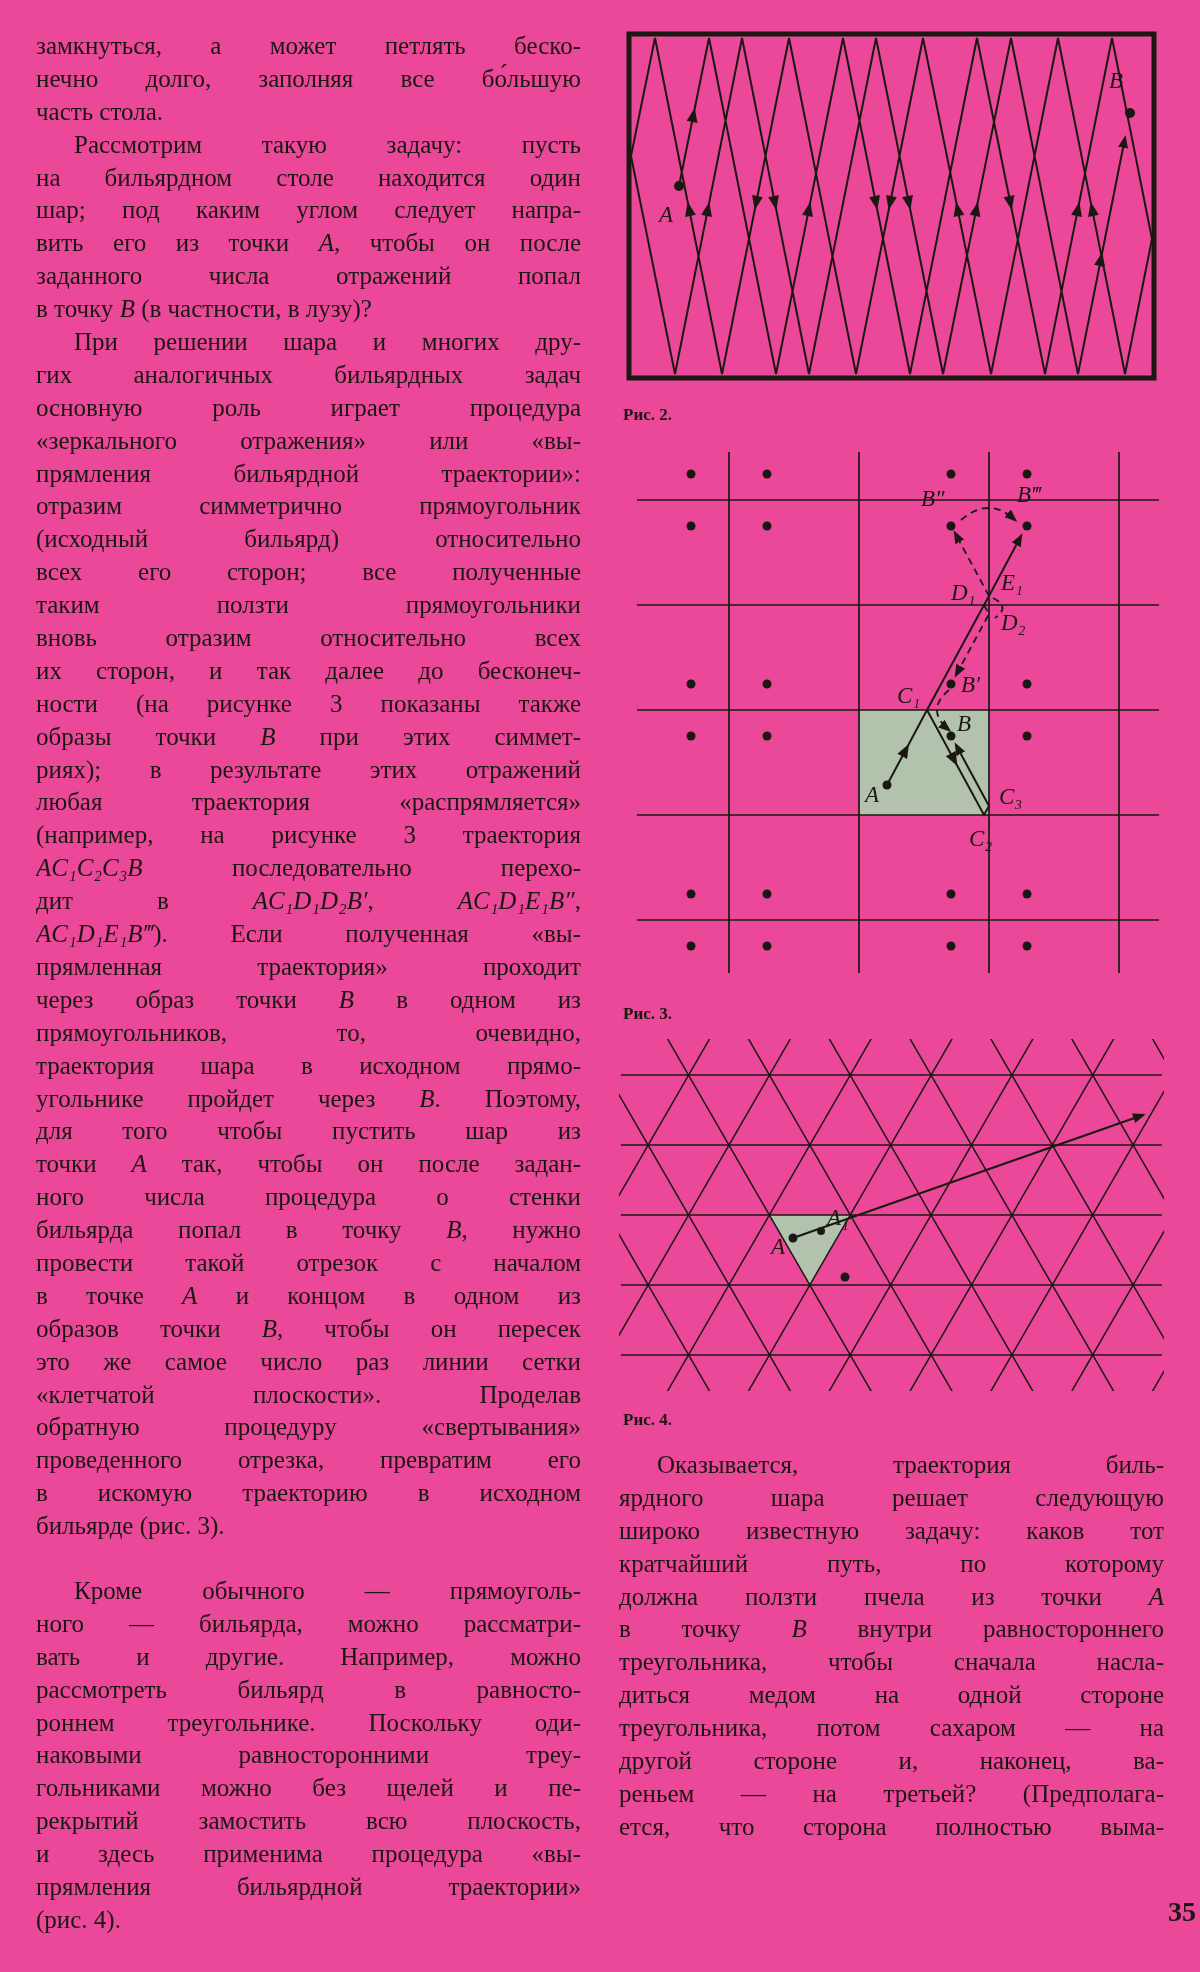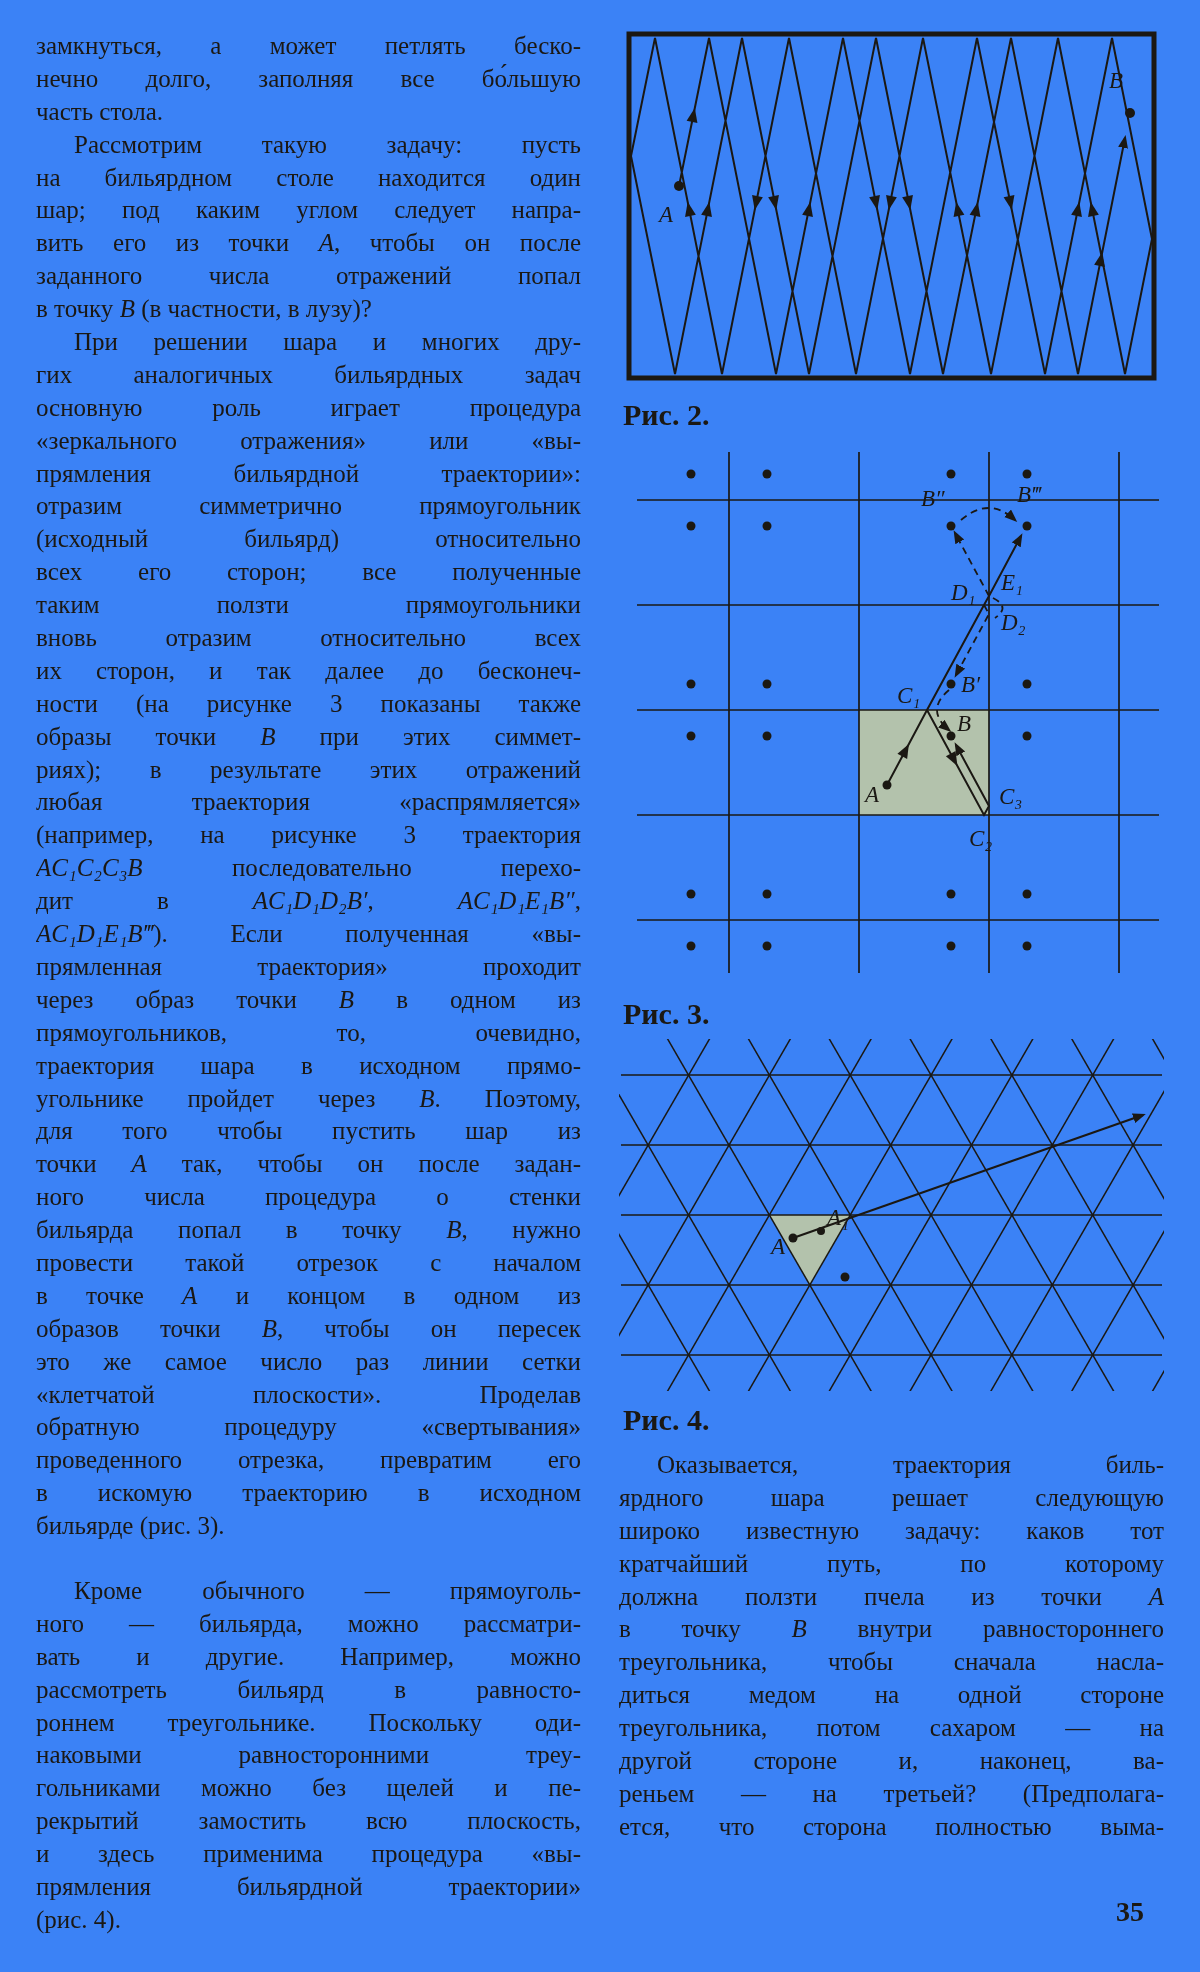--- a/index.html
+++ b/index.html
@@ -1,52 +1,52 @@
 <!DOCTYPE html>
 <html><head>
 <meta charset="utf-8">
 <style>
   html,body { margin:0; padding:0; background:#777; }
   .page {
     position:relative; width:1200px; height:1972px;
-    background:#3b82f6;
+    background:#ec4899;
     font-family:"Liberation Serif","DejaVu Serif",serif;
     color:#1b1813; overflow:hidden;
   }
   .col { position:absolute; width:545px; }
   .col-left  { left:36px;  top:30px; }
   .col-right { left:619px; top:26px; }
   .line {
     height:32.9px; line-height:32.9px; font-size:25px;
     text-align:justify; text-align-last:justify;
     overflow:hidden; white-space:normal;
   }
   .line.endline { text-align-last:left; }
   .line.indent  { text-indent:38px; }
   .para.gap { margin-top:32px; }
   i { font-style:italic; }
   .caption {
-    font-weight:bold; font-size:30px; line-height:30px;
+    font-weight:bold; font-size:17px; line-height:30px;
     margin:14px 0 10px 4px;
   }
   .fig { display:block; }
   svg text {
     font-family:"Liberation Serif","DejaVu Serif",serif;
     font-style:italic; font-size:23px; fill:#1b1813;
   }
   .border { fill:none; stroke:#1b1813; stroke-width:5; }
   .traj   { fill:none; stroke:#1b1813; stroke-width:2; }
   .traj2  { fill:none; stroke:#1b1813; stroke-width:2.2; }
   .dashed { fill:none; stroke:#1b1813; stroke-width:1.8; stroke-dasharray:7 5; }
   .grid line { stroke:#1b1813; stroke-width:1.7; }
   .latt line { stroke:#1b1813; stroke-width:1.5; }
   circle.pt { fill:#1b1813; }
   .rtext { margin-top:14px; }
   .pagenum {
-    position:absolute; left:1116px; top:1896px;
+    position:absolute; left:1168px; top:1896px;
     font-weight:bold; font-size:28px;
   }
 </style>
 </head>
 <body>
 
 <div class="page">
 
   <div class="col col-left">
       <div class="para">

